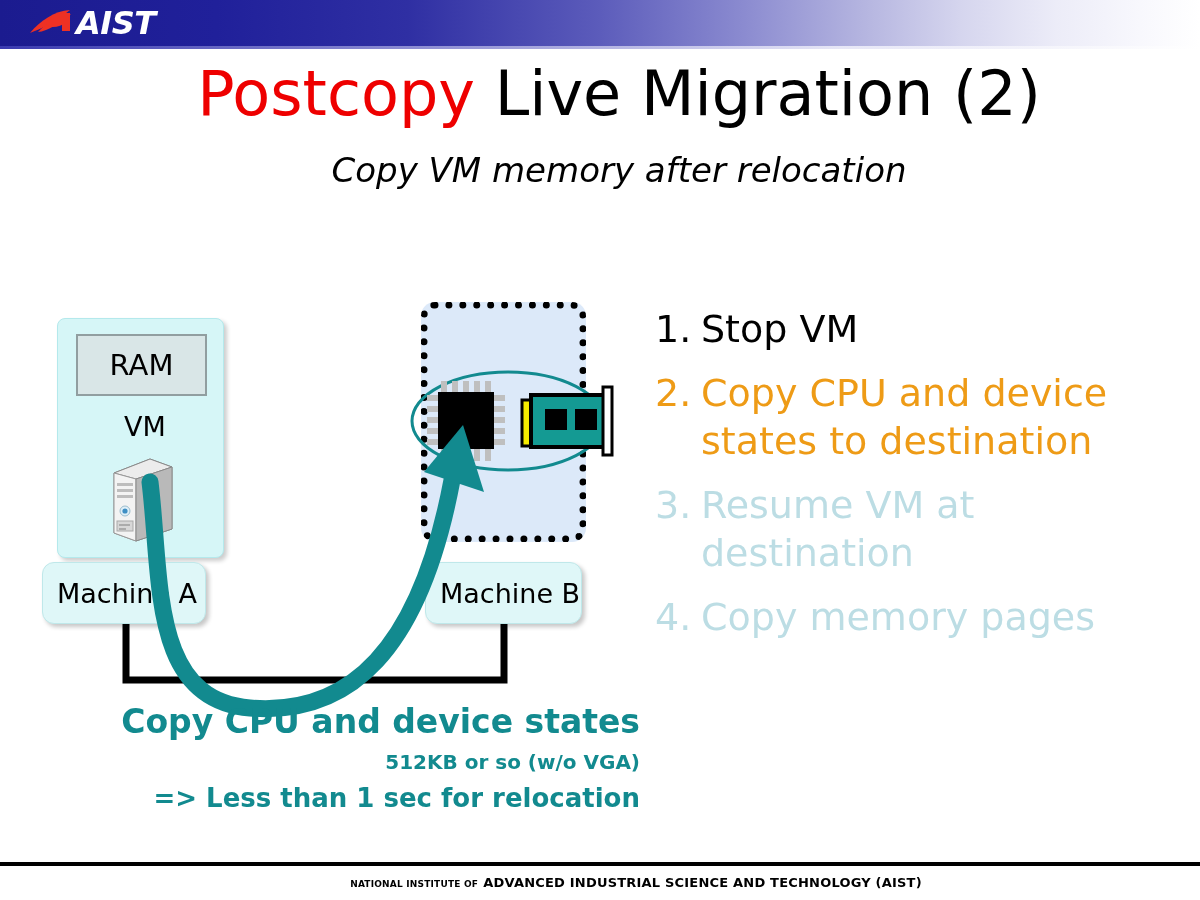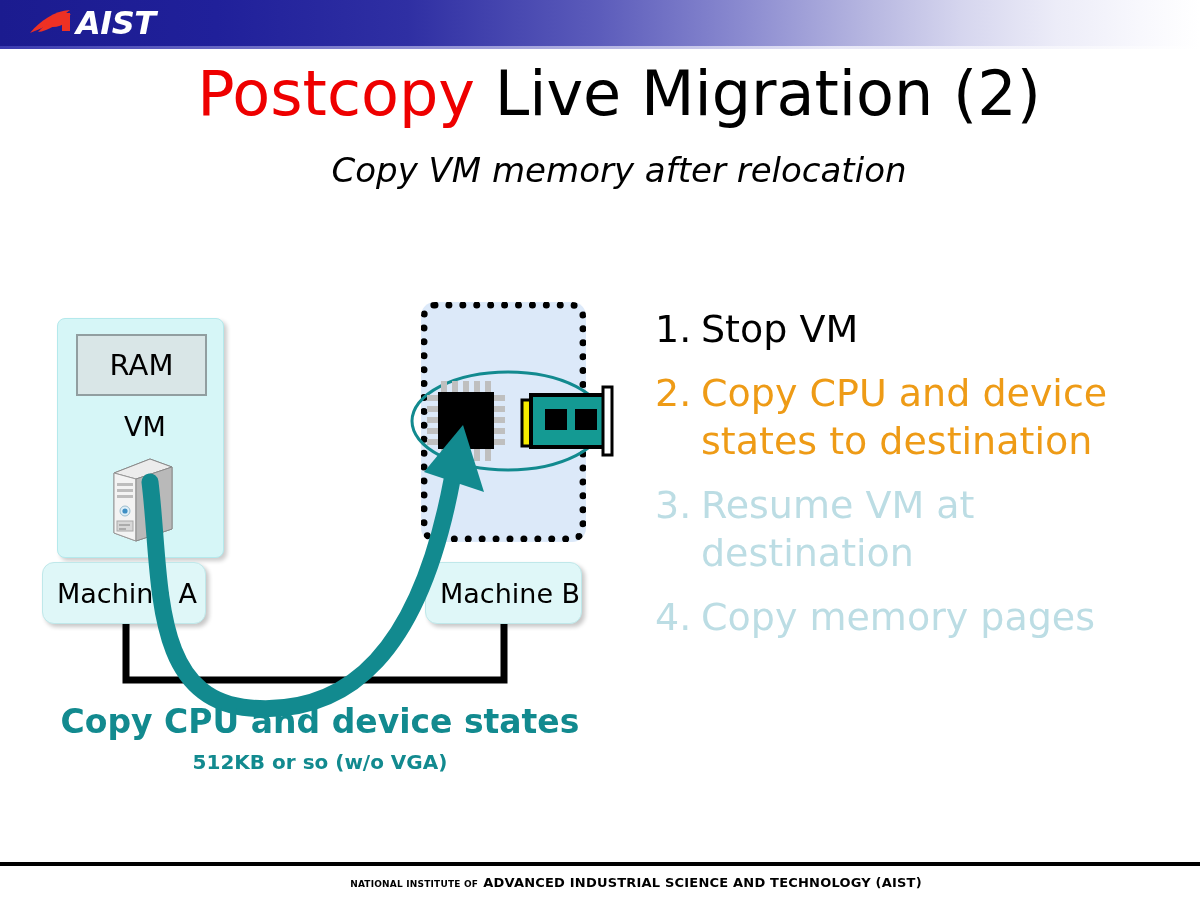--- a/index.html
+++ b/index.html
@@ -152,21 +152,21 @@
   #cable { position: absolute; left: 0; top: 0; }
 
   
   #teal-arrow { position: absolute; left: 0; top: 0; }
 
   
   #caption {
     position: absolute;
     left: 0; top: 700px;
     width: 640px;
-    text-align: center;
+    text-align: right;
     color: #128a8f;
     font-weight: bold;
   }
   #caption-line1 { font-size: 33px; line-height: 44px; }
   #caption-line2 { font-size: 20px; line-height: 36px; }
   #caption-line3 { font-size: 26px; line-height: 36px; }
 
   
   #steps {
     position: absolute;
@@ -314,20 +314,21 @@
   <svg id="teal-arrow" width="640" height="660">
     <path d="M 150 302 C 162 400, 150 520, 250 528 C 350 536, 420 470, 452 300" fill="none" stroke="#128a8f" stroke-width="17" stroke-linecap="round"></path>
     <polygon points="463,245 484,312 424,292" fill="#128a8f"></polygon>
   </svg>
 
 </div>
 
 <div id="caption">
   <div id="caption-line1">Copy CPU and device states</div>
   <div id="caption-line2">512KB or so (w/o VGA)</div>
+  <div id="caption-line3">=&gt; Less than 1 sec for relocation</div>
 </div>
 
 <div id="steps">
   <div class="step active">
     <span class="step-num">1.</span>
     <span class="step-text">Stop VM</span>
   </div>
   <div class="step highlight">
     <span class="step-num">2.</span>
     <span class="step-text">Copy CPU and device states to destination</span>

